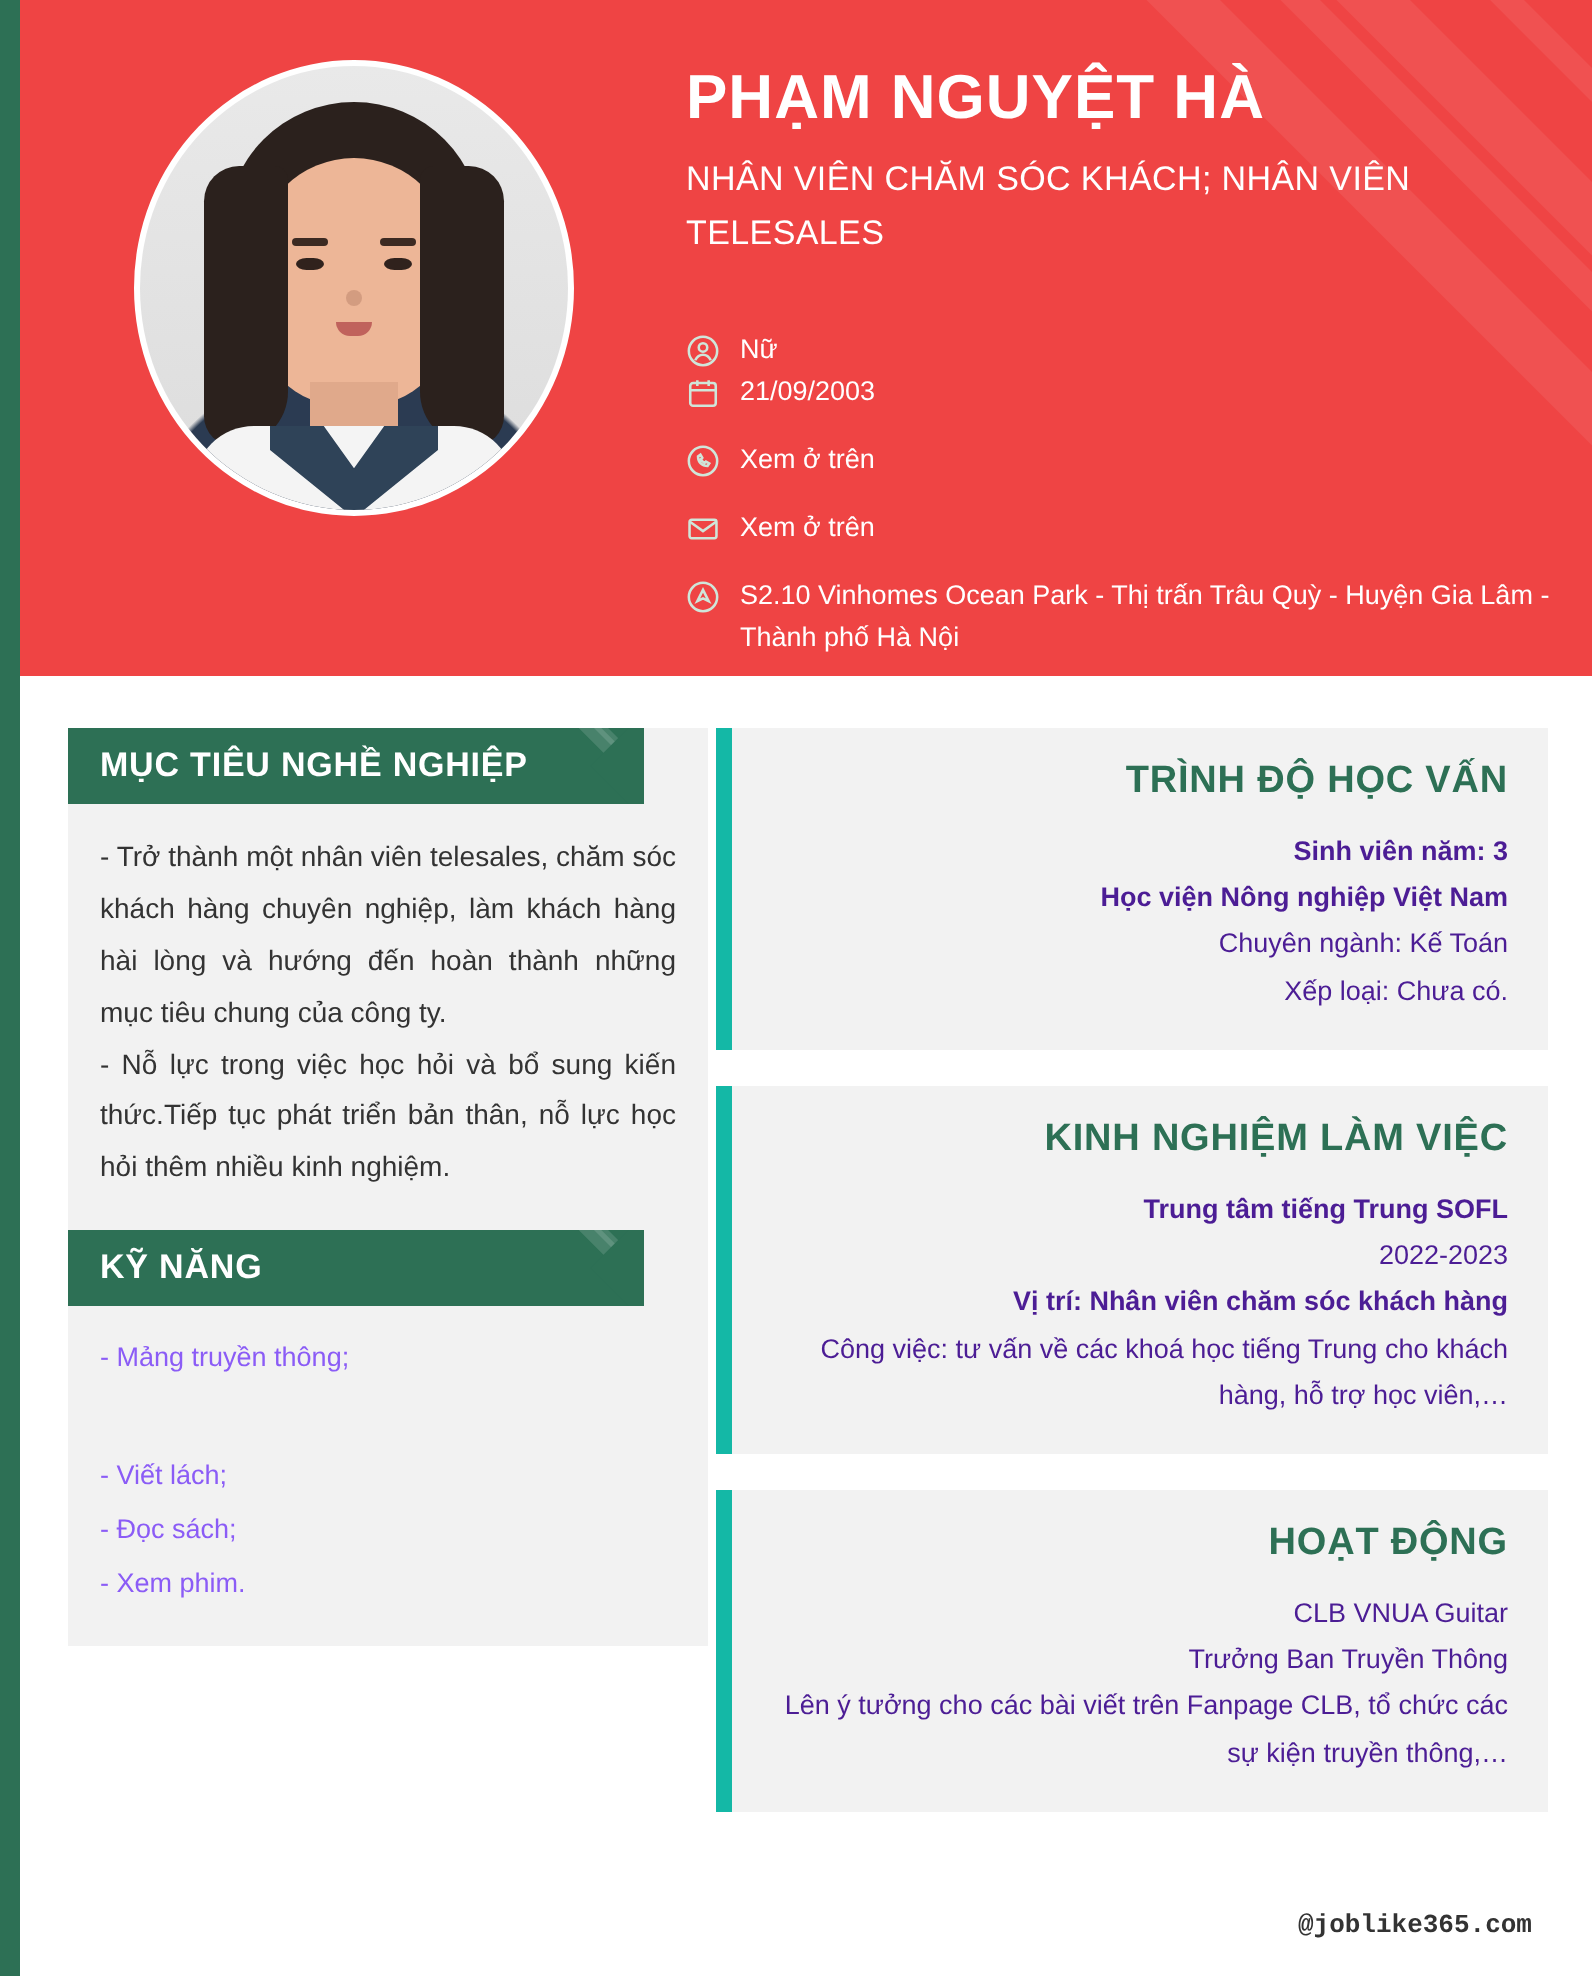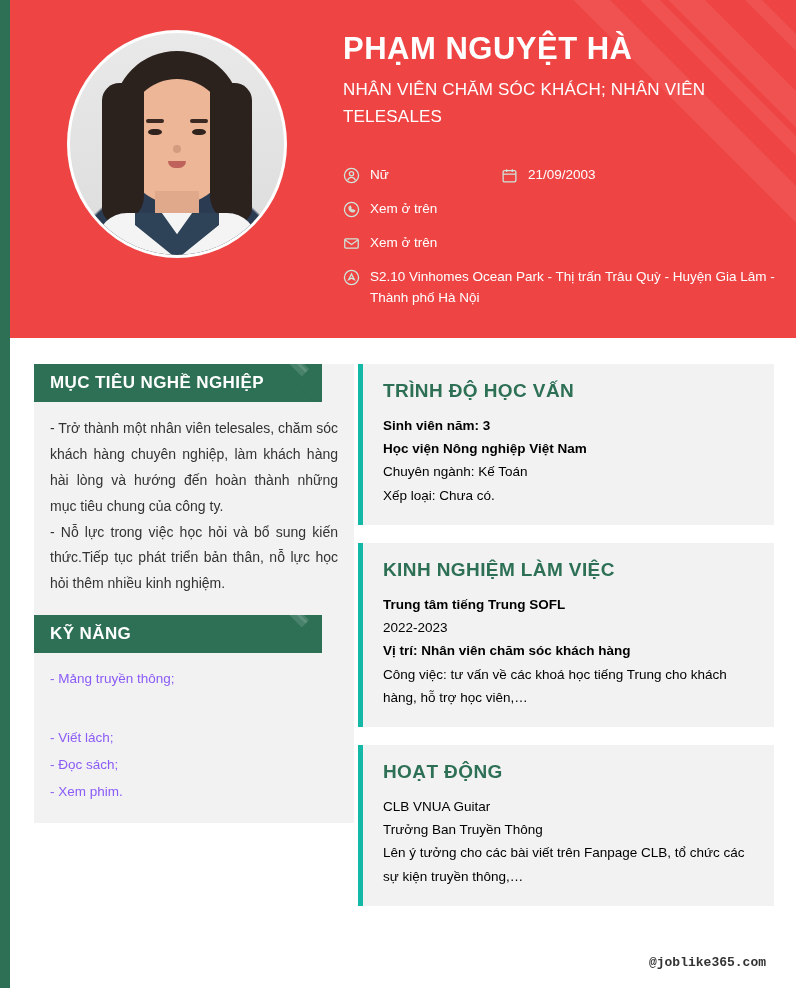--- a/index.html
+++ b/index.html
@@ -103,21 +103,21 @@
     background:#2f4358;clip-path:polygon(0 0,32% 0,50% 46%,68% 0,100% 0,100% 26%,50% 100%,0 26%);
   }
   .hd-text{position:absolute;left:333px;top:30px;right:24px;}
   .hd-name{
     font-size:31px;font-weight:bold;color:#ffffff;letter-spacing:.5px;line-height:1.2;margin:0 0 10px 0;
   }
   .hd-role{
     font-size:17px;color:#ffffff;line-height:1.55;font-weight:400;margin:0;letter-spacing:.2px;
   }
   .hd-contacts{position:absolute;left:333px;top:165px;right:20px;}
-  .crow{display:flex;align-items:flex-start;margin-bottom:13px;}
+  .crow{display:flex;align-items:flex-start;margin-bottom:13px;flex-direction:column;}
   .cell{display:flex;align-items:flex-start;width:158px;flex:0 0 auto;}
   .cell.wide{width:auto;flex:1;}
   .cico{
     width:17px;height:17px;flex:0 0 17px;margin-right:10px;margin-top:2px;
     color:#cfe6da;
   }
   .cico svg{display:block;width:17px;height:17px;}
   .ctext{font-size:13.5px;color:#ffffff;line-height:1.55;}
   
   .body{
@@ -151,29 +151,30 @@
   .ribbon .sl1{right:-10px;top:-12px;}
   .ribbon .sl2{right:-30px;top:4px;height:5px;}
   .ribbon-txt{position:relative;z-index:2;}
   .lbody{padding:14px 16px 2px 16px;font-size:14px;line-height:1.85;color:#333;text-align:justify;}
   .lbody p{margin:0 0 0 0;}
   .small-list{padding:12px 16px 4px 16px;font-size:13.5px;line-height:2.0;color:#8b5cf6;}
   .gap{height:16px;}
   
   .rcard{
     background:#f2f2f2;
-    border-left:5px solid #14b8a6;
+    border-left:8px solid #14b8a6;
     padding:16px 20px 18px 20px;
     margin-bottom:18px;
     box-sizing:border-box;
+    text-align:right;
   }
   .rtitle{
     color:#2d7055;font-size:19px;font-weight:bold;letter-spacing:.4px;margin:0 0 12px 0;
   }
-  .rline{font-size:13.5px;line-height:1.72;color:#000000;}
+  .rline{font-size:13.5px;line-height:1.72;color:#4c1d95;}
   .rline.b{font-weight:bold;}
   .footer{
     position:absolute;right:30px;bottom:18px;
     font-family:Liberation Mono, monospace;
     font-size:13px;color:#333;font-weight:bold;
   }
 </style>
 </head>
 <body>
 

